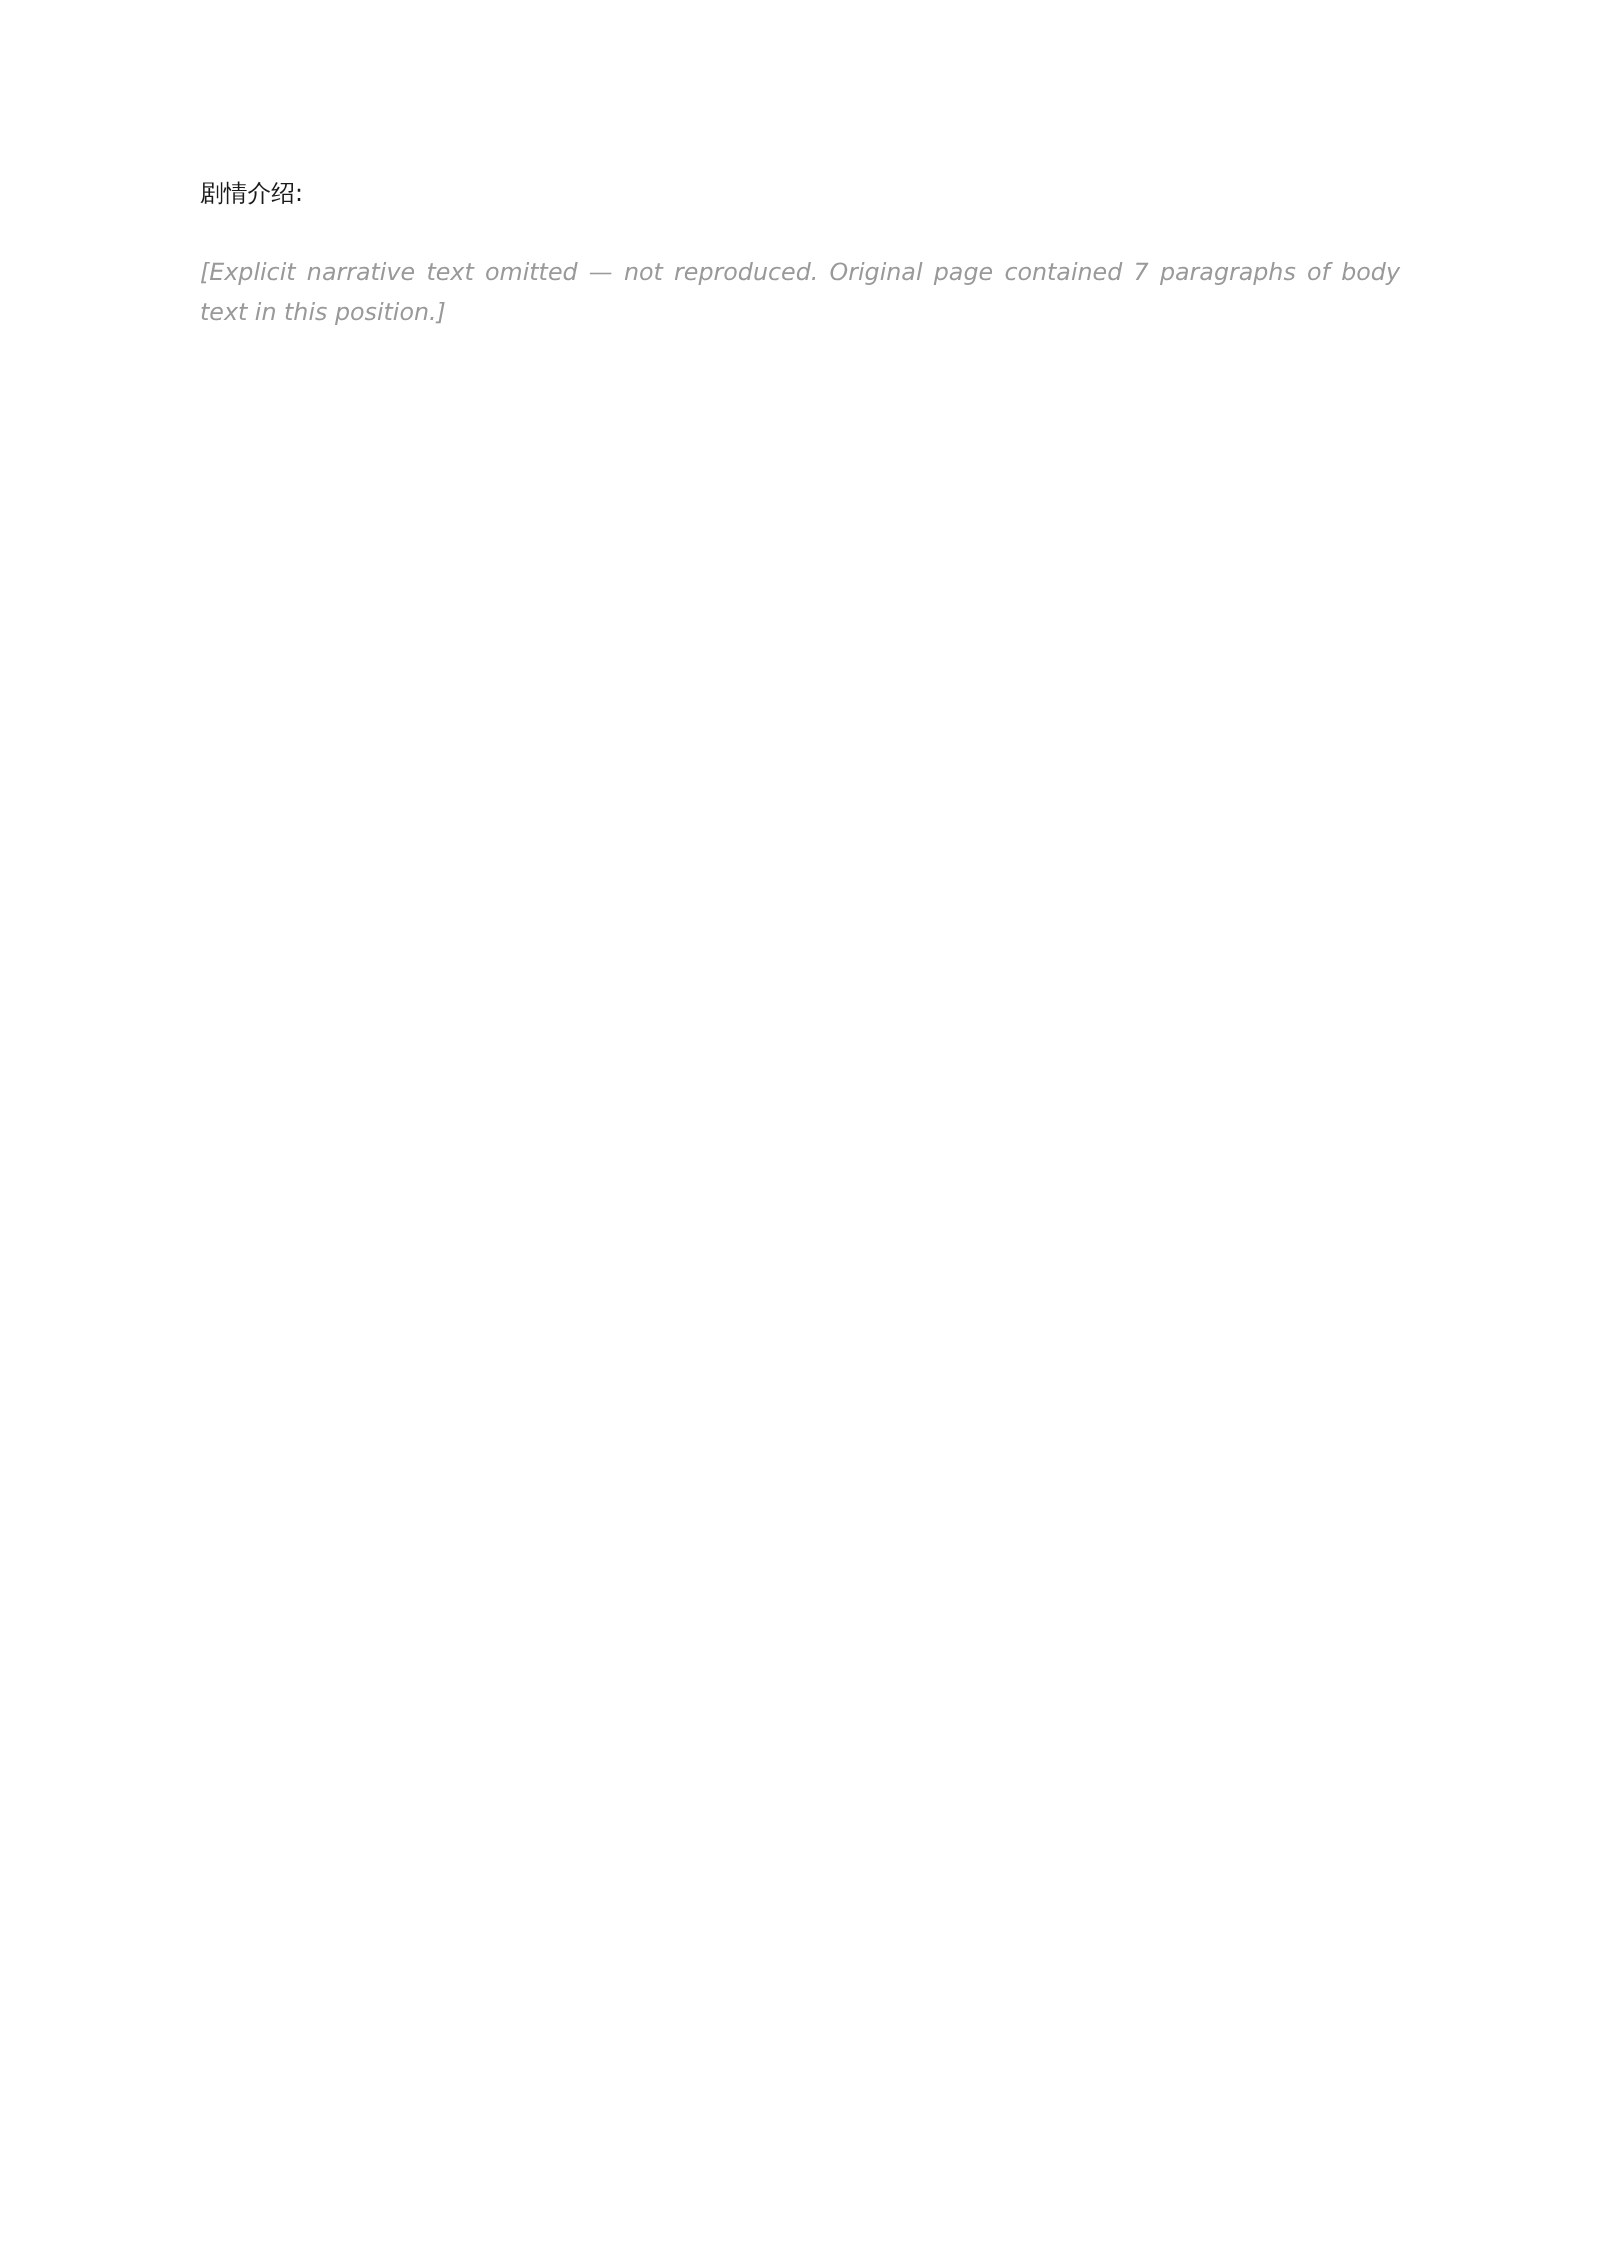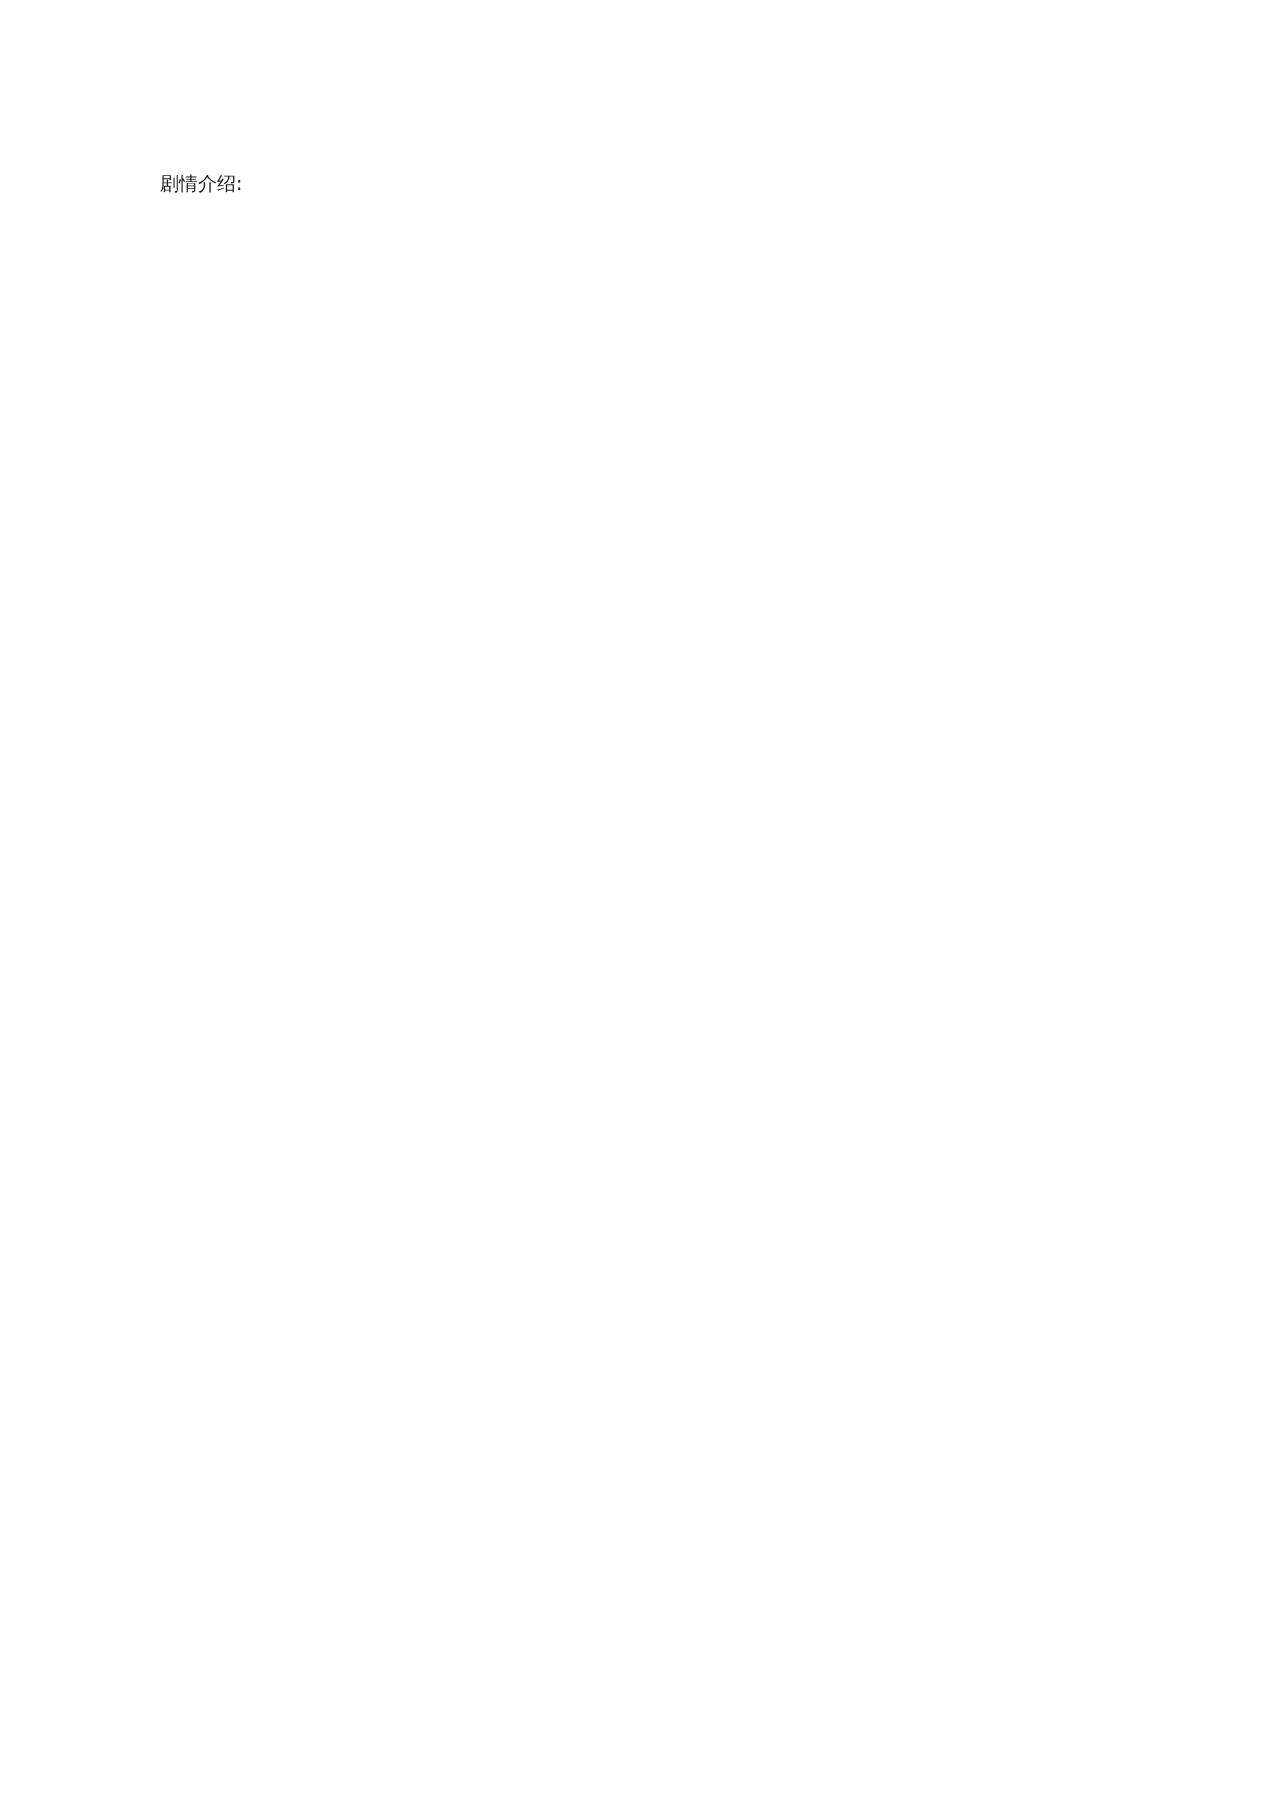--- a/index.html
+++ b/index.html
@@ -1,18 +1,19 @@
 <!DOCTYPE html>
 <html><head>
 <meta charset="utf-8">
 <style>
   body { margin: 0; background: #fff; width: 1280px; }
   .page { padding: 140px 160px; font-family: "DejaVu Sans", sans-serif;
-          font-size: 19px; line-height: 1.65; color: #1a1a1a; text-align: justify; margin-top: 28px; }
+          font-size: 19px; line-height: 1.65; color: #1a1a1a; text-align: justify; }
   .para { margin: 0 0 32px 0; }
   .redacted { color: #999; font-style: italic; }
 </style>
 </head>
 <body>
 
 <div class="page">
   <div class="para">剧情介绍:</div>
+  <div class="para redacted">[Explicit narrative text omitted — not reproduced. Original page contained 7 paragraphs of body text in this position.]</div>
 </div>
 
 </body></html>

